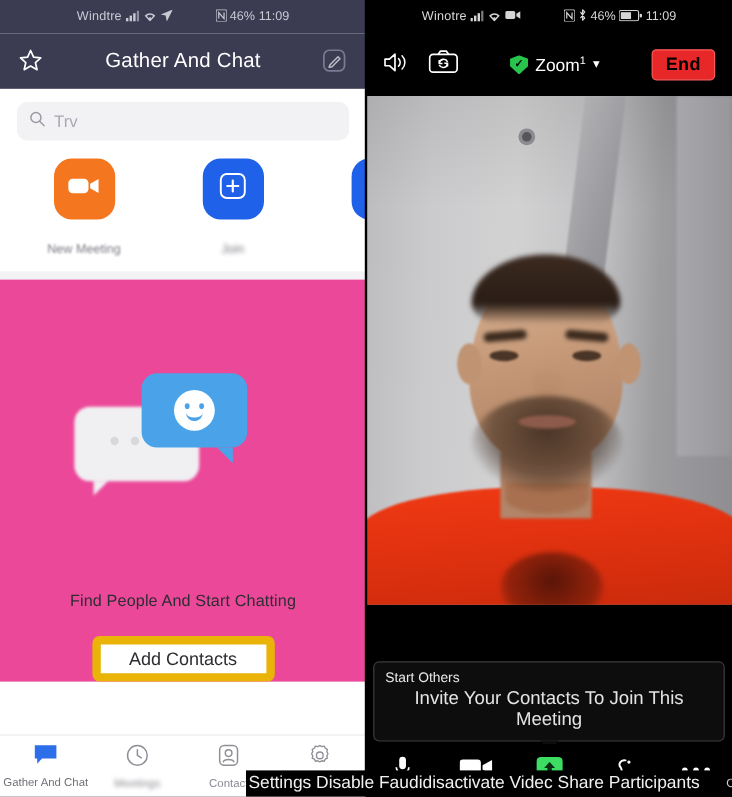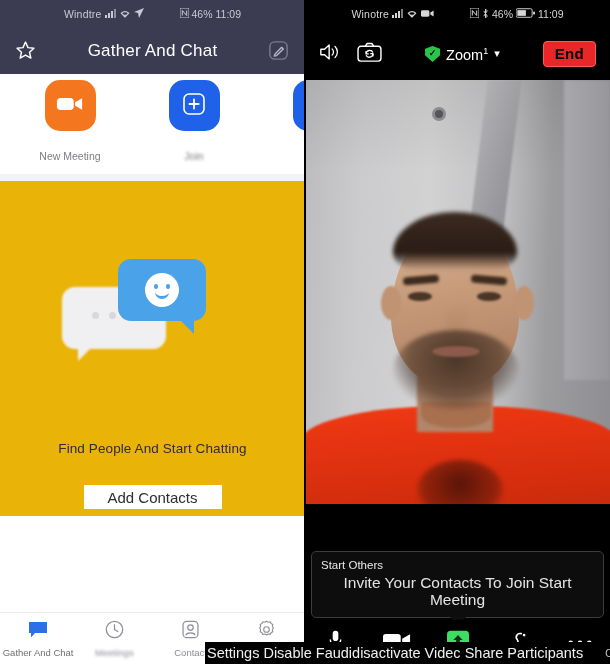--- a/index.html
+++ b/index.html
@@ -66,21 +66,21 @@
   .feat-label {
     font-size: 10.5px; color: #7d7d86; filter: blur(.7px);
     white-space: nowrap;
   }
 
   .divider-l { height: 7px; background: #f3f3f5; }
 
   .empty-state {
     flex: 1; display: flex; flex-direction: column;
     align-items: center; justify-content: flex-start;
-    background: #eab308; padding-top: 78px;
+    background: #ec4899; padding-top: 78px;
   }
   .bubbles { position: relative; width: 190px; height: 118px; }
   .bubble-grey {
     position: absolute; left: 4px; top: 28px;
     width: 104px; height: 62px; background: #f0f0f2; border-radius: 13px;
     filter: blur(1.2px);
   }
   .bubble-grey:after {
     content:""; position:absolute; left: 16px; bottom: -12px;
     width: 0; height: 0; border: 12px solid transparent;
@@ -332,20 +332,31 @@
       </span>
       <div class="header-title">Gather And Chat</div>
       <span class="hdr-icon right">
         <svg width="23" height="23" viewBox="0 0 24 24">
             <rect x="3" y="3" width="18" height="18" rx="5" fill="none" stroke="#7a7a92" stroke-width="1.5"></rect>
             <path d="M8.4 15.6 L15.3 8.7 L17 10.4 L10.1 17.3 L7.6 17.8 Z" fill="none" stroke="#b7b7c6" stroke-width="1.4" stroke-linejoin="round"></path>
           </svg>
       </span>
     </div>
 
+    <div class="search-wrap">
+      <div class="search-box">
+        <span class="ic">
+          <svg width="14" height="14" viewBox="0 0 16 16">
+              <circle cx="6.8" cy="6.8" r="4.8" fill="none" stroke="#9a9aa4" stroke-width="1.4"></circle>
+              <path d="M10.4 10.4 L14.6 14.6" stroke="#9a9aa4" stroke-width="1.4" stroke-linecap="round"></path>
+            </svg>
+        </span>
+        <span class="search-placeholder">Trv</span>
+      </div>
+    </div>
 
     <div class="features">
       <div class="feature">
         <div class="feat-tile" style="background:#f4761f">
           <span>
             <svg width="28" height="20" viewBox="0 0 30 20">
                 <rect x="1" y="3.5" width="18" height="13" rx="4" fill="#fff"></rect>
                 <path d="M20.5 8 L28 3.8 V16.2 L20.5 12 Z" fill="#fff"></path>
               </svg>
           </span>
@@ -528,21 +539,21 @@
       <div class="brow-r"></div>
       <div class="eye-l"></div>
       <div class="eye-r"></div>
       <div class="nose"></div>
       <div class="beard"></div>
       <div class="mouth"></div>
     </div>
 
     <div class="tooltip">
       <div class="tt-title">Start Others</div>
-      <div class="tt-body">Invite Your Contacts To Join Start Meeting</div>
+      <div class="tt-body">Invite Your Contacts To Join This Meeting</div>
     </div>
 
     <div class="zoom-toolbar">
       <div class="ztool">
         <span>
           <svg width="15" height="22" viewBox="0 0 16 22">
               <rect x="5" y="1" width="6" height="11" rx="3" fill="#fff"></rect>
               <path d="M2.4 10.4 A5.6 5.6 0 0 0 13.6 10.4" fill="none" stroke="#fff" stroke-width="1.5"></path>
               <path d="M8 16 V20.4" stroke="#fff" stroke-width="1.5"></path>
             </svg>

